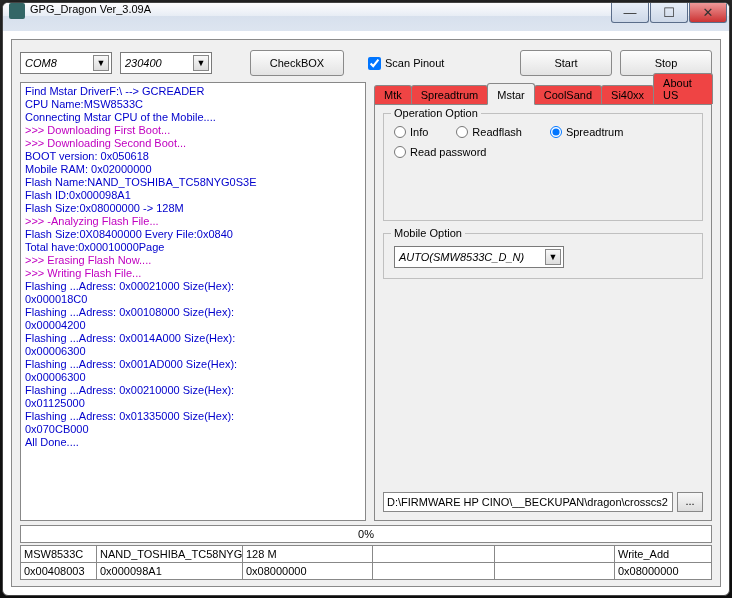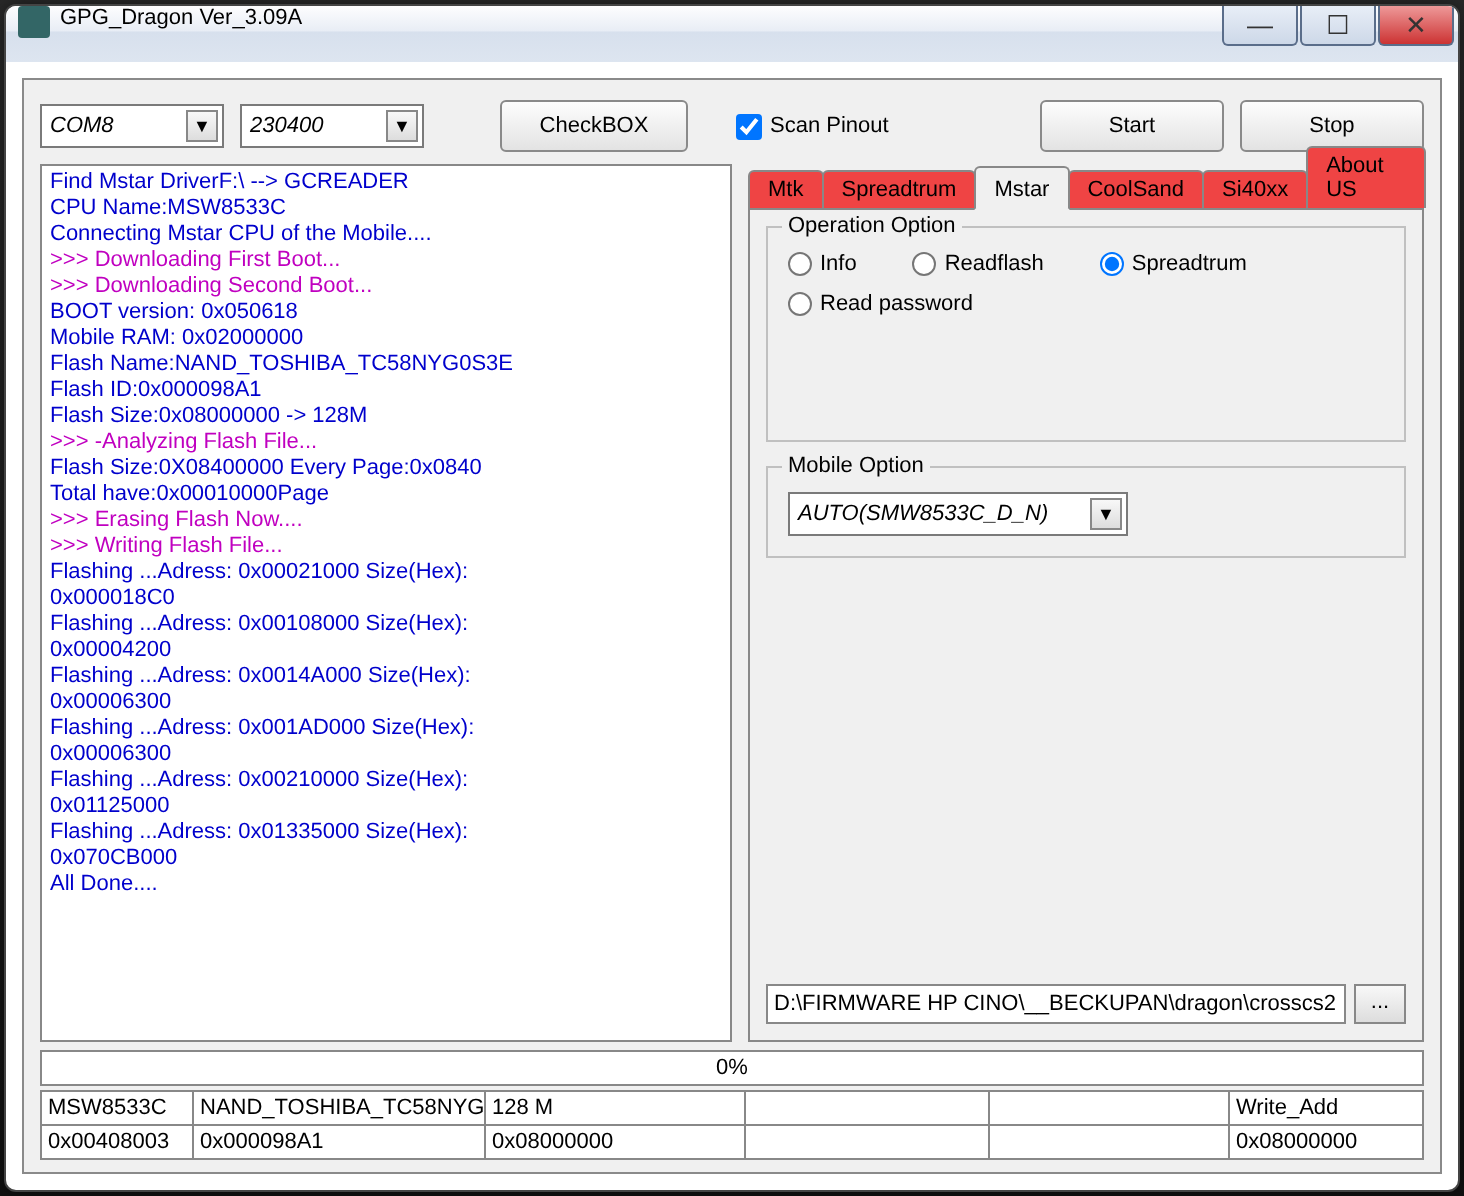--- a/index.html
+++ b/index.html
@@ -95,21 +95,21 @@
           <div class="blue">  CPU Name:MSW8533C</div>
           <div class="blue">  Connecting Mstar CPU of the Mobile....</div>
           <div class="magenta">&gt;&gt;&gt; Downloading First Boot...</div>
           <div class="magenta">&gt;&gt;&gt; Downloading Second Boot...</div>
           <div class="blue">  BOOT version: 0x050618</div>
           <div class="blue">  Mobile RAM: 0x02000000</div>
           <div class="blue">  Flash Name:NAND_TOSHIBA_TC58NYG0S3E</div>
           <div class="blue">  Flash ID:0x000098A1</div>
           <div class="blue">  Flash Size:0x08000000 -&gt; 128M</div>
           <div class="magenta">&gt;&gt;&gt; -Analyzing Flash File...</div>
-          <div class="blue">  Flash Size:0X08400000  Every Page:0x0840</div>
+          <div class="blue">  Flash Size:0X08400000  Every File:0x0840</div>
           <div class="blue">  Total have:0x00010000Page</div>
           <div class="magenta">&gt;&gt;&gt; Erasing Flash Now....</div>
           <div class="magenta">&gt;&gt;&gt; Writing Flash File...</div>
           <div class="blue">  Flashing ...Adress: 0x00021000  Size(Hex):</div>
           <div class="blue">0x000018C0</div>
           <div class="blue">  Flashing ...Adress: 0x00108000  Size(Hex):</div>
           <div class="blue">0x00004200</div>
           <div class="blue">  Flashing ...Adress: 0x0014A000  Size(Hex):</div>
           <div class="blue">0x00006300</div>
           <div class="blue">  Flashing ...Adress: 0x001AD000  Size(Hex):</div>

